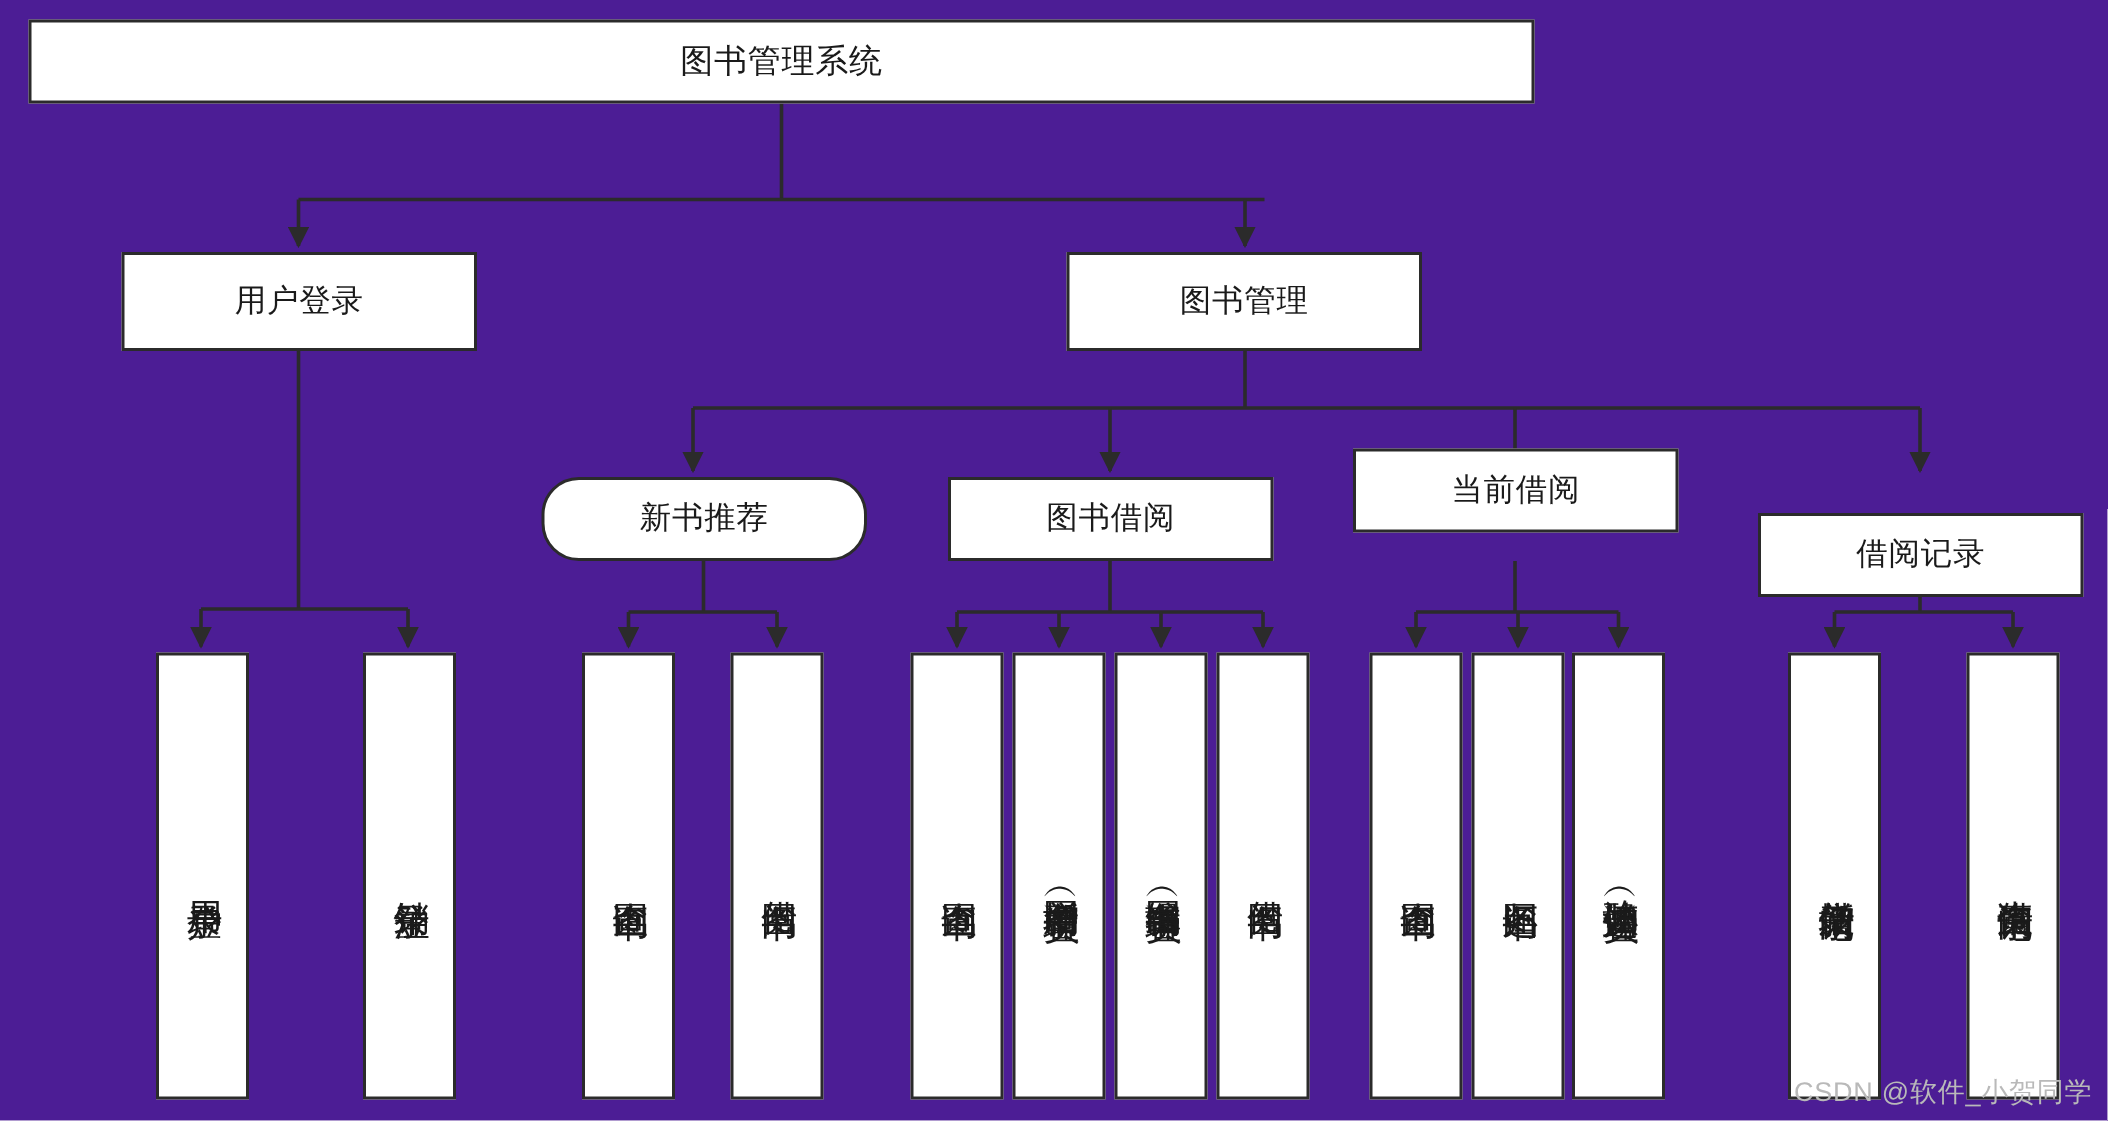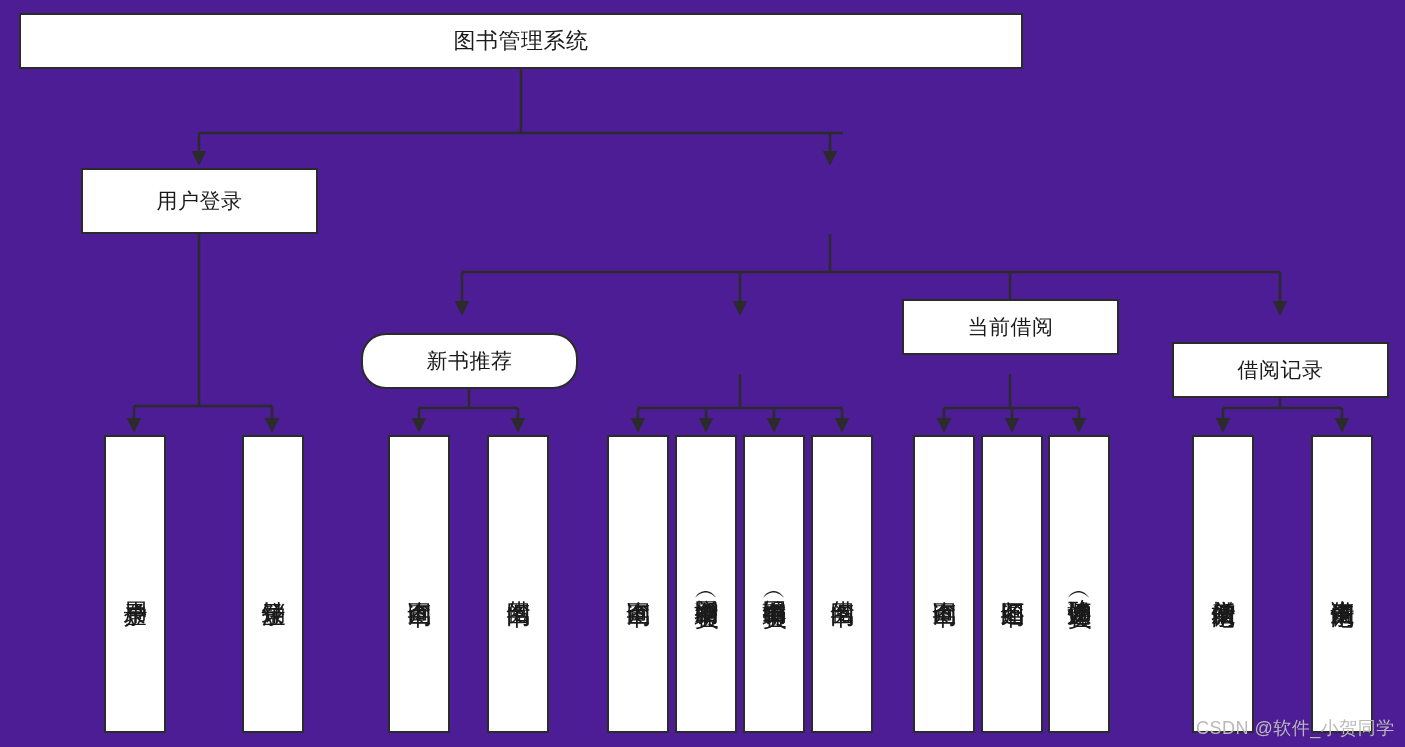--- a/index.html
+++ b/index.html
@@ -123,23 +123,29 @@
     </g>
   </svg>
 
   <div class="node horizontal root" id="node-root" style="left: 19px; top: 13px; width: 1004px; height: 56px;">
     <span class="node-label">图书管理系统</span>
   </div>
 
   <div class="node horizontal" id="node-l1-0" style="left: 81px; top: 168px; width: 237px; height: 66px;">
     <span class="node-label">用户登录</span>
   </div>
+  <div class="node horizontal" id="node-l1-1" style="left: 711px; top: 168px; width: 237px; height: 66px;">
+    <span class="node-label">图书管理</span>
+  </div>
 
-  <div class="node horizontal" id="node-l2-0" style="left: 361px; top: 333px; width: 217px; height: 56px; border-radius: 25px;">
+  <div class="node horizontal" id="node-l2-0" style="left: 361px; top: 318px; width: 217px; height: 56px; border-radius: 25px;">
     <span class="node-label">新书推荐</span>
+  </div>
+  <div class="node horizontal" id="node-l2-1" style="left: 632px; top: 318px; width: 217px; height: 56px;">
+    <span class="node-label">图书借阅</span>
   </div>
   <div class="node horizontal" id="node-l2-2" style="left: 902px; top: 299px; width: 217px; height: 56px;">
     <span class="node-label">当前借阅</span>
   </div>
   <div class="node horizontal" id="node-l2-3" style="left: 1172px; top: 318px; width: 217px; height: 56px; margin-top: 24px;">
     <span class="node-label">借阅记录</span>
   </div>
 
   <div class="node vertical" id="node-leaf-0" style="left: 104px; top: 435px; width: 62px; height: 298px;">
     <span class="node-label">用户登录</span>

